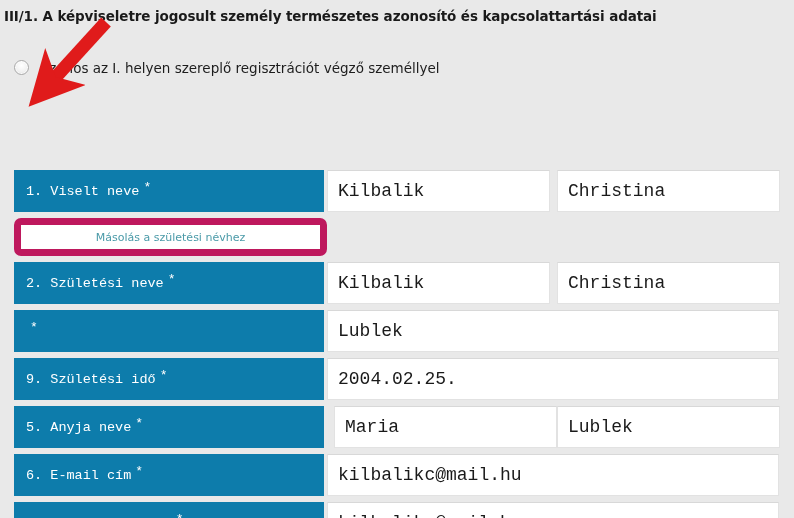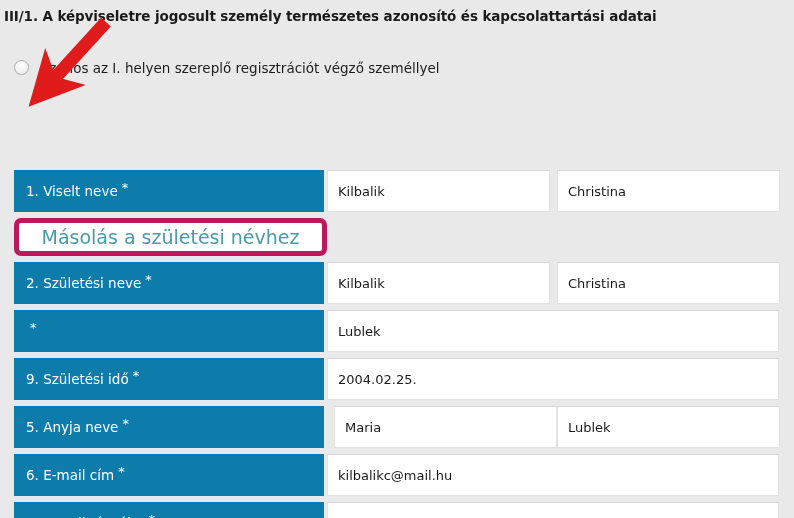--- a/index.html
+++ b/index.html
@@ -77,20 +77,21 @@
     position: absolute;
     left: 14px;
     top: 170px;
     width: 765px;
   }
   .form-row {
     display: flex;
     align-items: stretch;
     height: 42px;
     margin-bottom: 6px;
+    font-family: Liberation Mono, monospace;
   }
   .row-label {
     width: 310px;
     flex: 0 0 310px;
     background: #0d7cab;
     color: #ffffff;
     font-size: 13.5px;
     display: flex;
     align-items: center;
     padding-left: 12px;
@@ -106,21 +107,21 @@
   }
   .row-fields {
     flex: 1 1 auto;
     display: flex;
     margin-left: 3px;
   }
   .field {
     background: #ffffff;
     border: 1px solid #e2e2e2;
     border-top-color: #d8d8d8;
-    font-size: 13px;
+    font-size: 18px;
     color: #1a1a1a;
     display: flex;
     align-items: center;
     padding-left: 10px;
     white-space: nowrap;
     overflow: hidden;
   }
   .field.dual-a { flex: 0 0 223px; }
   .field.dual-b { flex: 0 0 223px; margin-left: 7px; }
   .field.single { flex: 1 1 auto; }
@@ -128,24 +129,24 @@
   
   #copy-row {
     height: 38px;
     margin-bottom: 6px;
     display: flex;
   }
   #copy-button {
     width: 313px;
     height: 38px;
     background: #ffffff;
-    border: 5px solid #be185d;
+    border: 7px solid #be185d;
     border-radius: 7px;
     color: #4a9aa8;
-    font-size: 19px;
+    font-size: 11px;
     font-family: "DejaVu Sans", "Liberation Sans", sans-serif;
     cursor: pointer;
     padding: 0;
     white-space: nowrap;
   }
 
   
   #annotation-arrow {
     position: absolute;
     left: 0;

